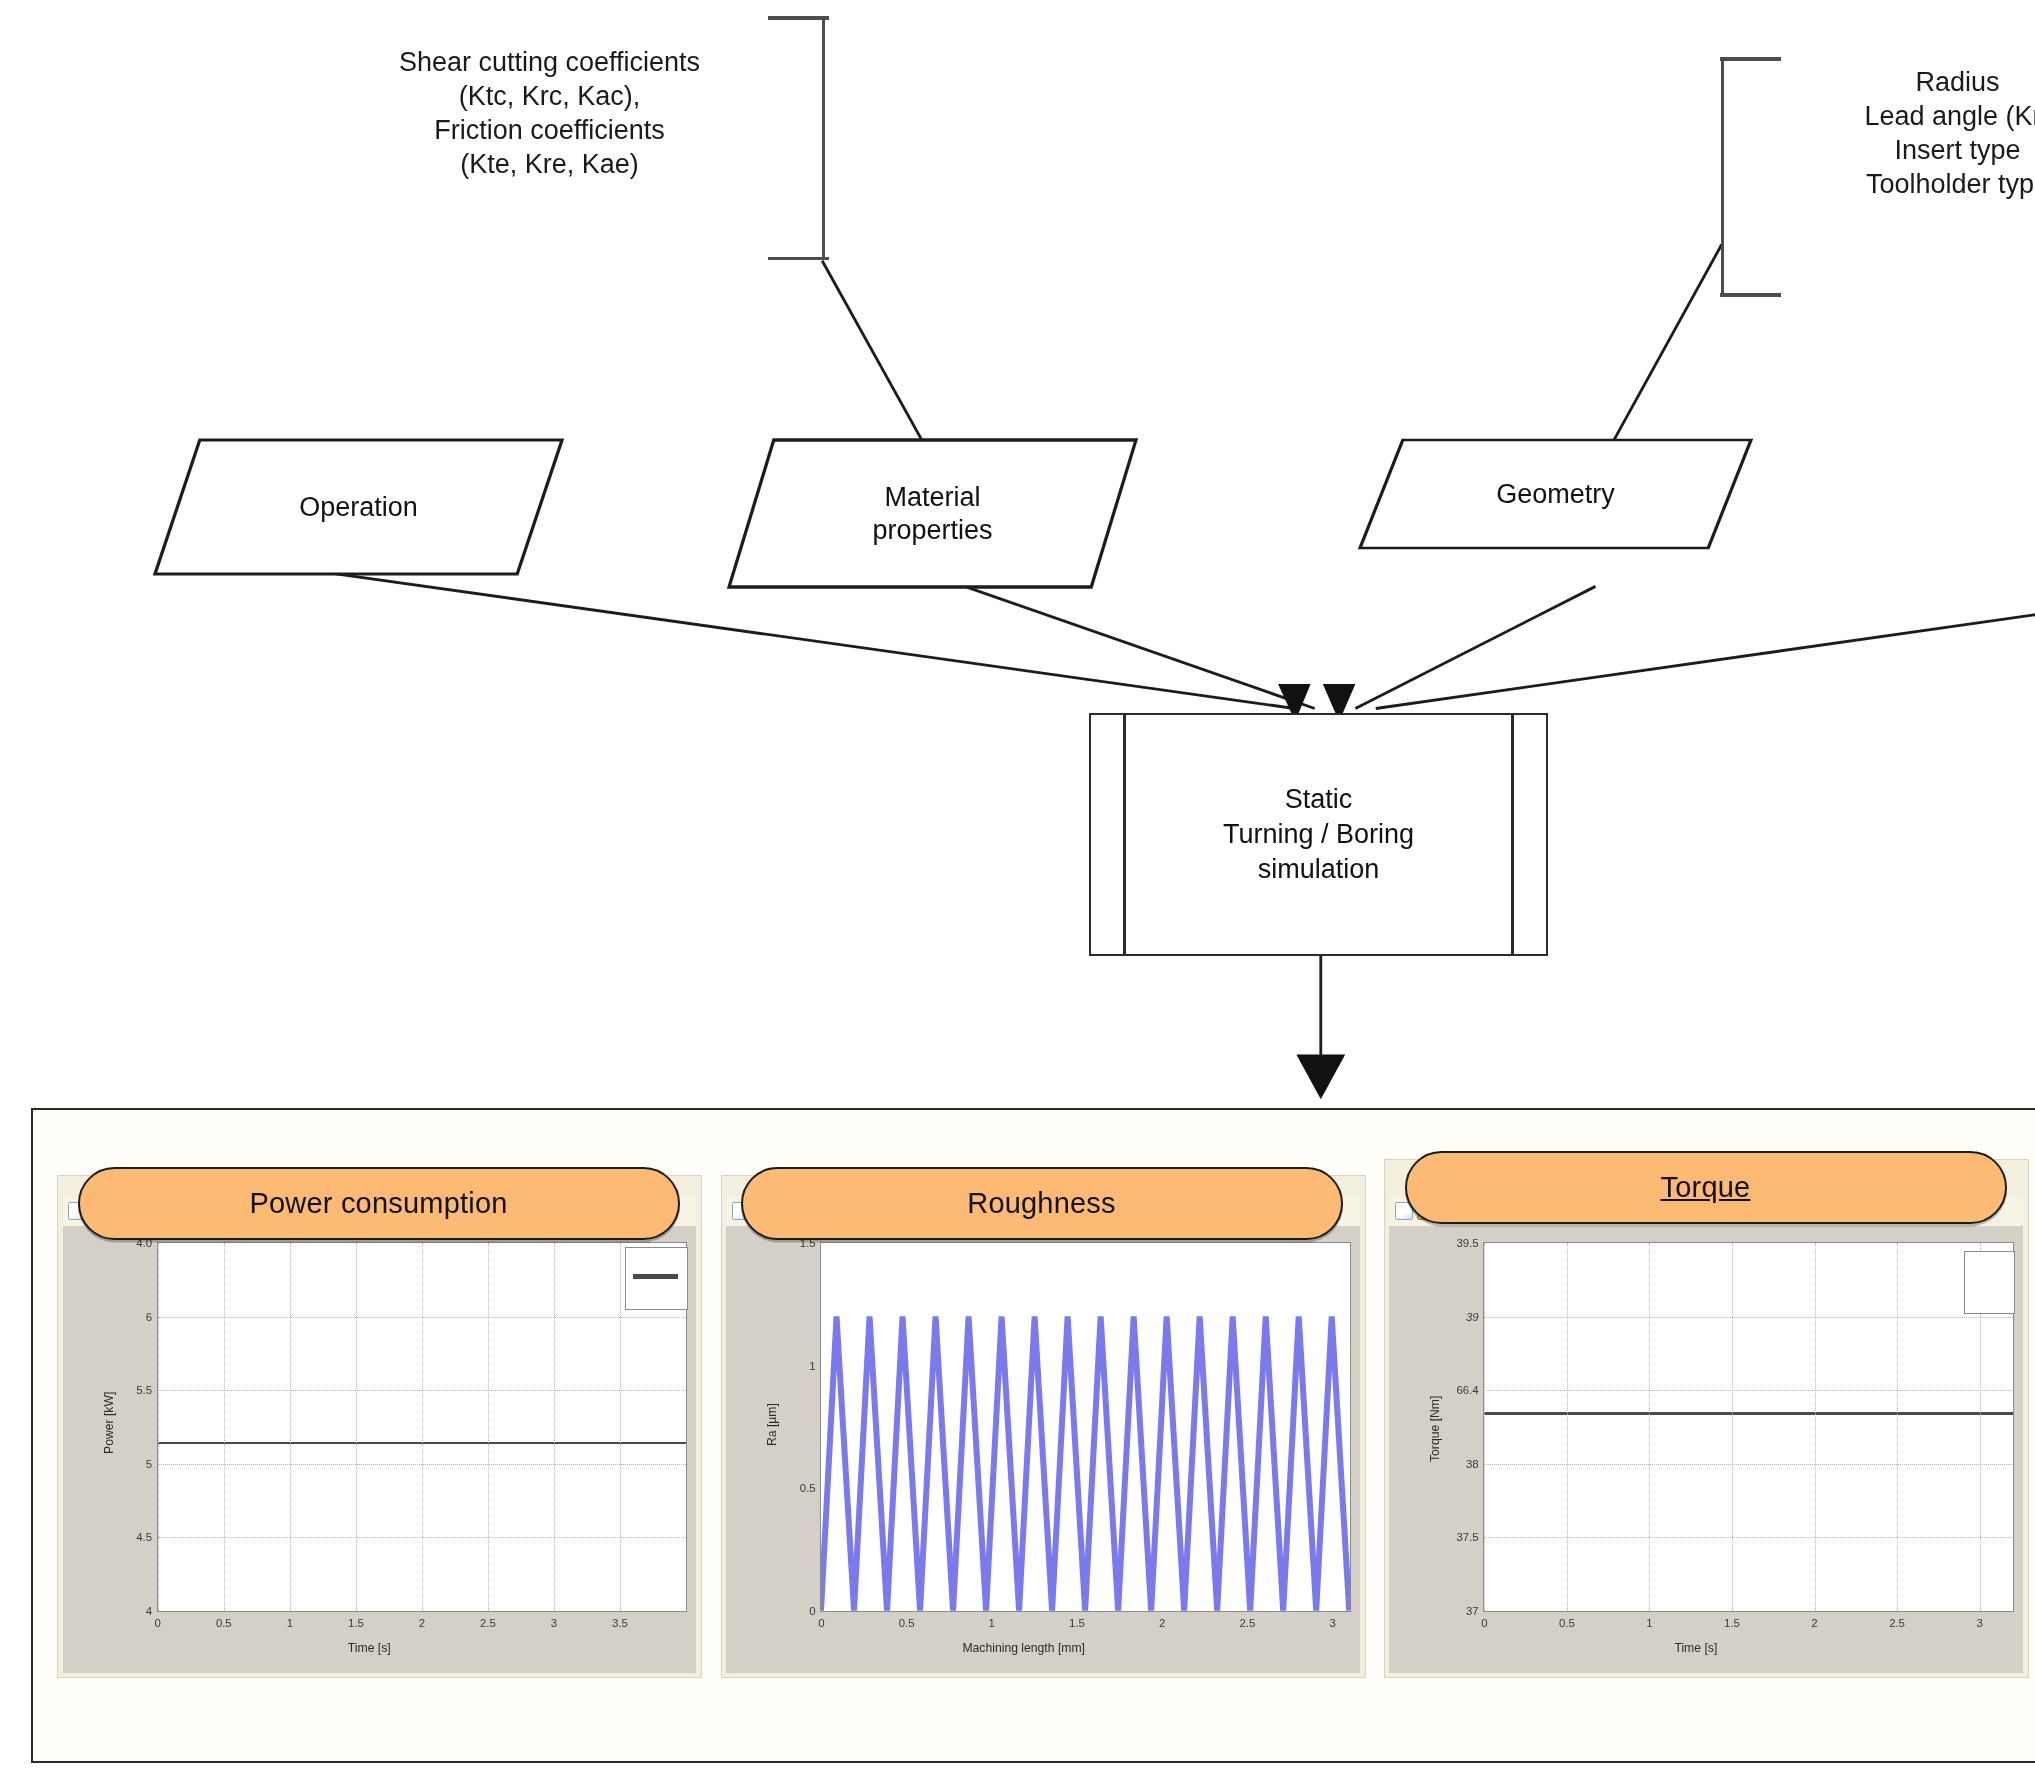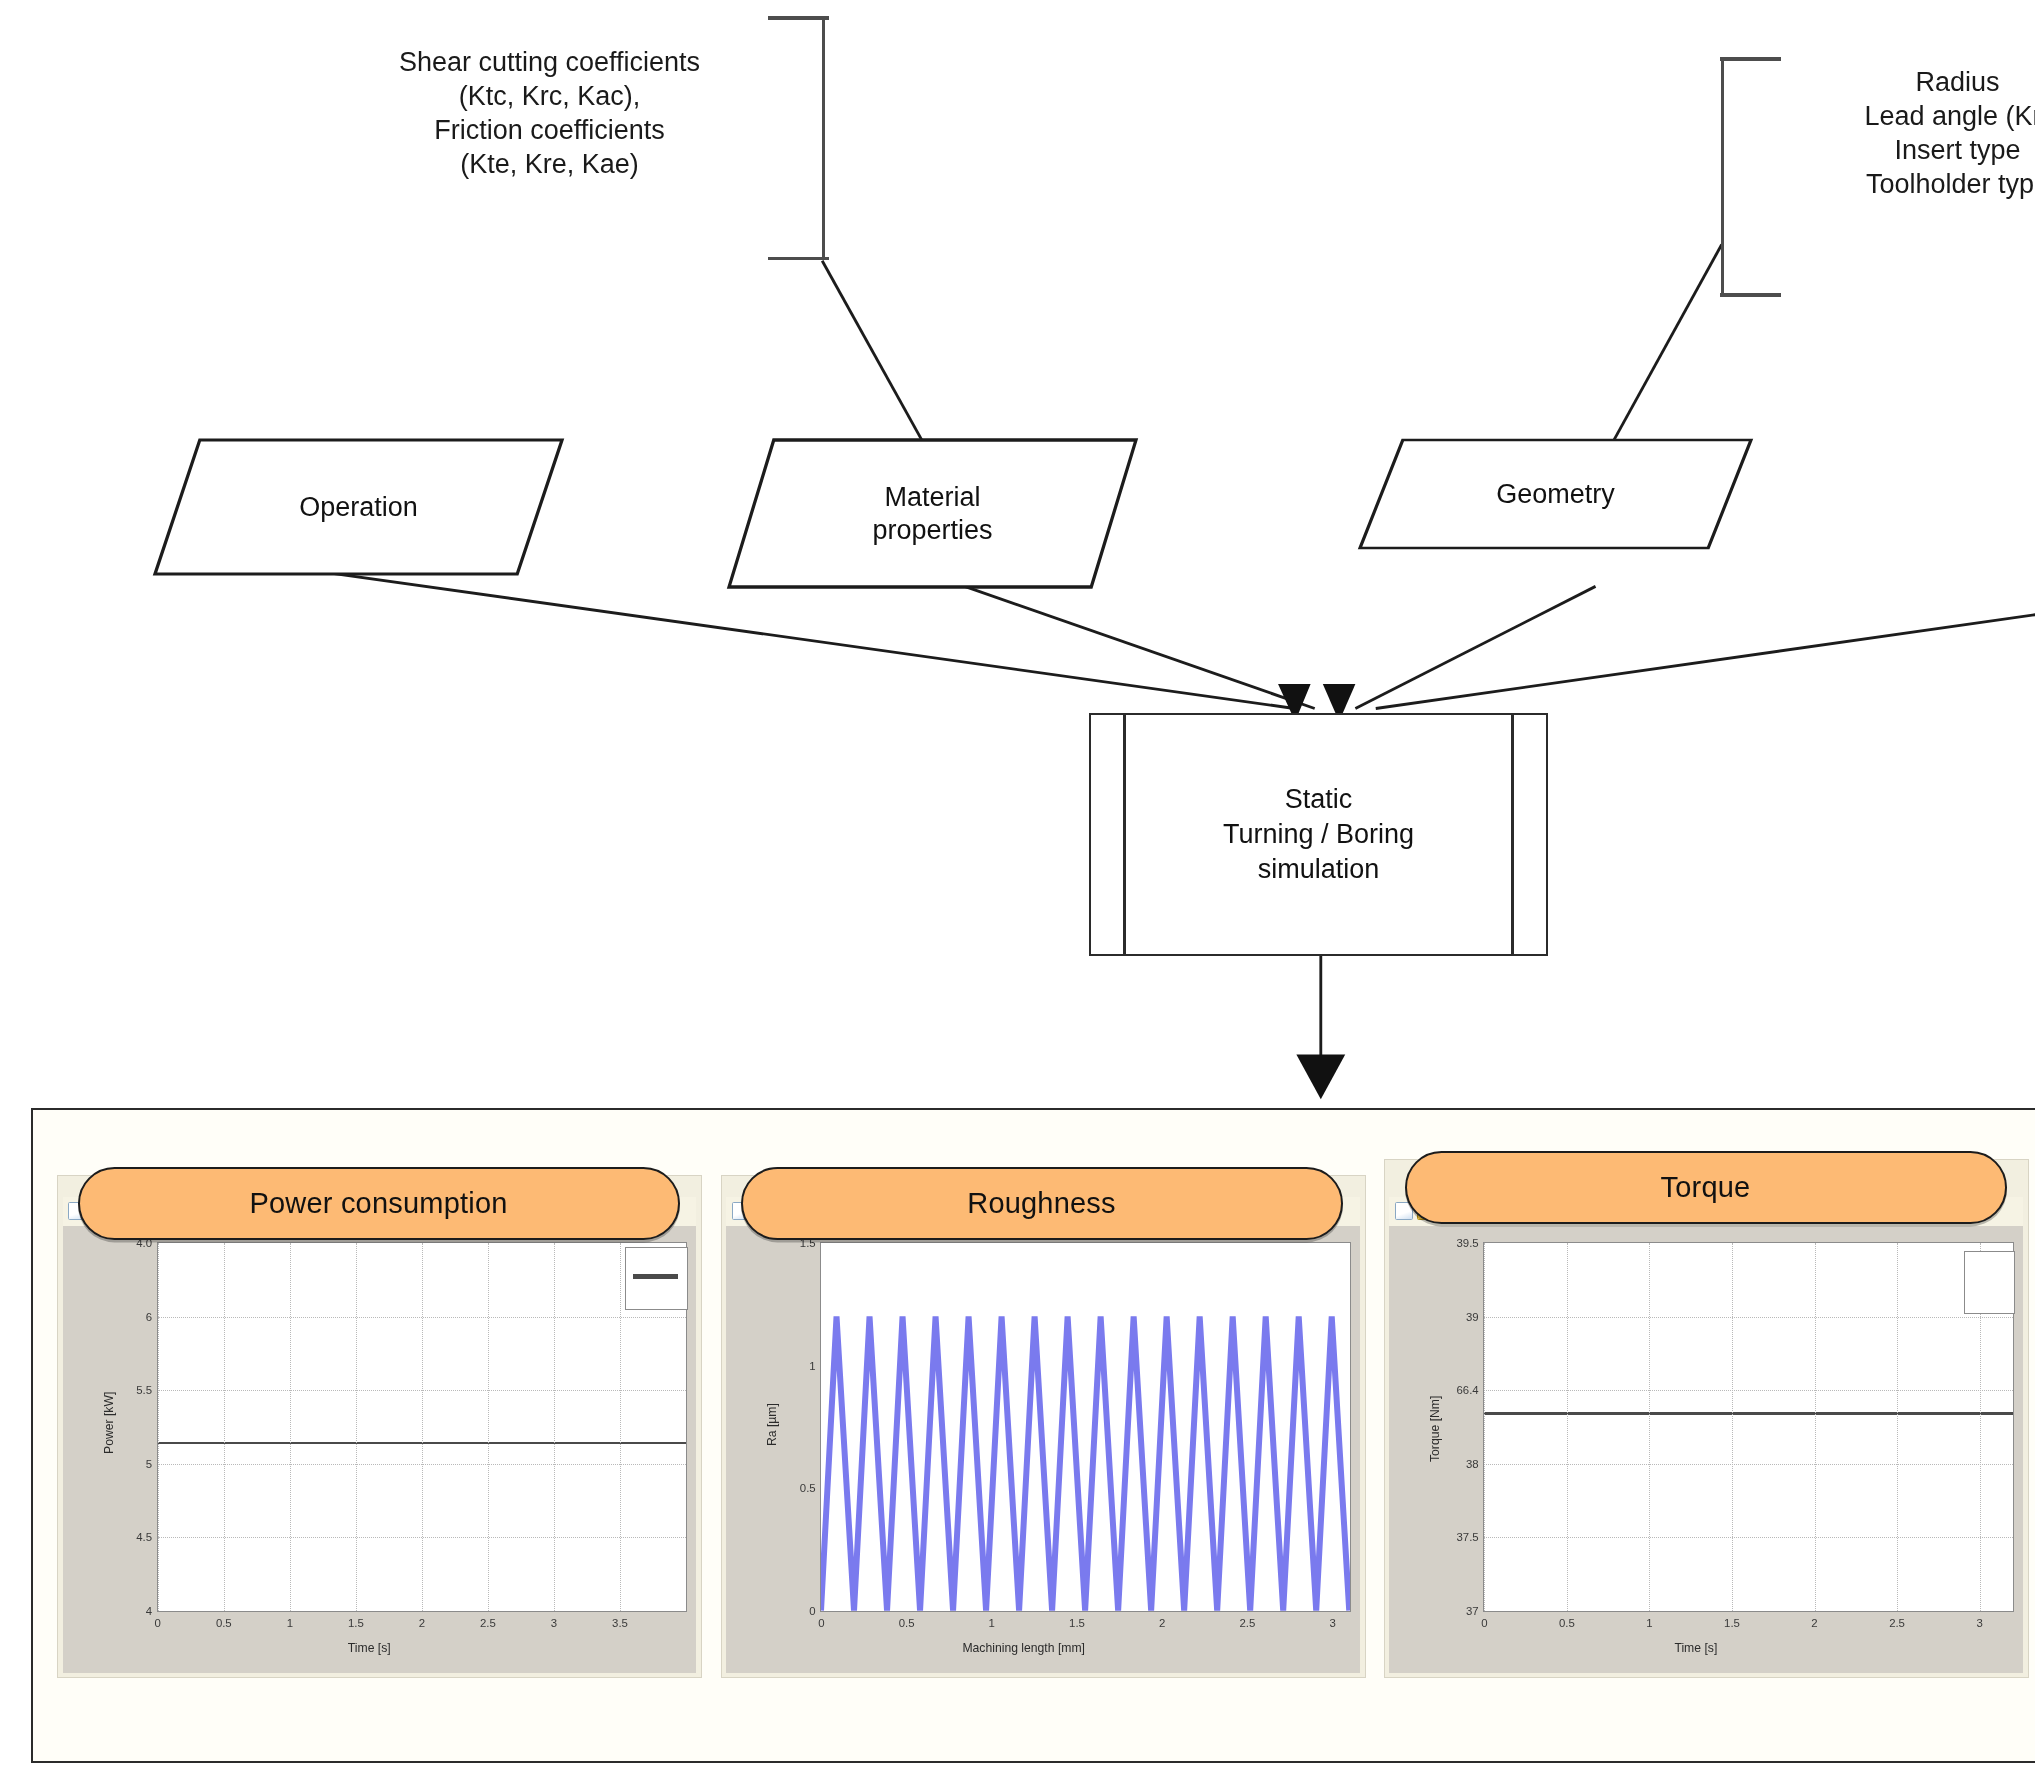--- a/index.html
+++ b/index.html
@@ -254,28 +254,28 @@
             <div class="gridv" style="left: 93.75%;"></div>
             <div class="tickx" style="left: 93.75%; top: calc(100% + 5.7px);">3</div>
             <div class="ticky" style="top: 100%; right: calc(100% + 5.7px);">37</div>
             <div class="gridh" style="top: 80%;"></div>
             <div class="ticky" style="top: 80%; right: calc(100% + 5.7px);">37.5</div>
             <div class="gridh" style="top: 60%;"></div>
             <div class="ticky" style="top: 60%; right: calc(100% + 5.7px);">38</div>
             <div class="gridh" style="top: 40%;"></div>
             <div class="ticky" style="top: 40%; right: calc(100% + 5.7px);">66.4</div>
             <div class="gridh" style="top: 20%;"></div>
-            <div class="ticky" style="top: 20%; right: calc(100% + 5.7px);">39</div>
+            <div class="ticky" style="top: 20%; right: calc(100% + 5.7px); font-style: italic;">39</div>
             <div class="ticky" style="top: 0%; right: calc(100% + 5.7px);">39.5</div>
             <div class="legendbox" style="right: -2.4px; top: 7.3px; width: 49px; height: 61px;"></div>
           </div>
         <div class="aylabel" style="left:39px;top:236px;">Torque [Nm]</div>
         <div class="axlabel" style="left:285px;bottom:18px;">Time [s]</div>
       </div>
     </div>
 
     <div class="pill" style="left:45px;top:57px;width:598px;height:69px;">Power consumption</div>
     <div class="pill" style="left:708px;top:57px;width:598px;height:69px;">Roughness</div>
-    <div class="pill" style="left:1372px;top:41px;width:598px;height:69px;">Torque</div>
+    <div class="pill" style="left:1372px;top:41px;width:598px;height:69px;text-decoration:underline;">Torque</div>
 
   </div>
 </div>
 
 
 </body></html>

